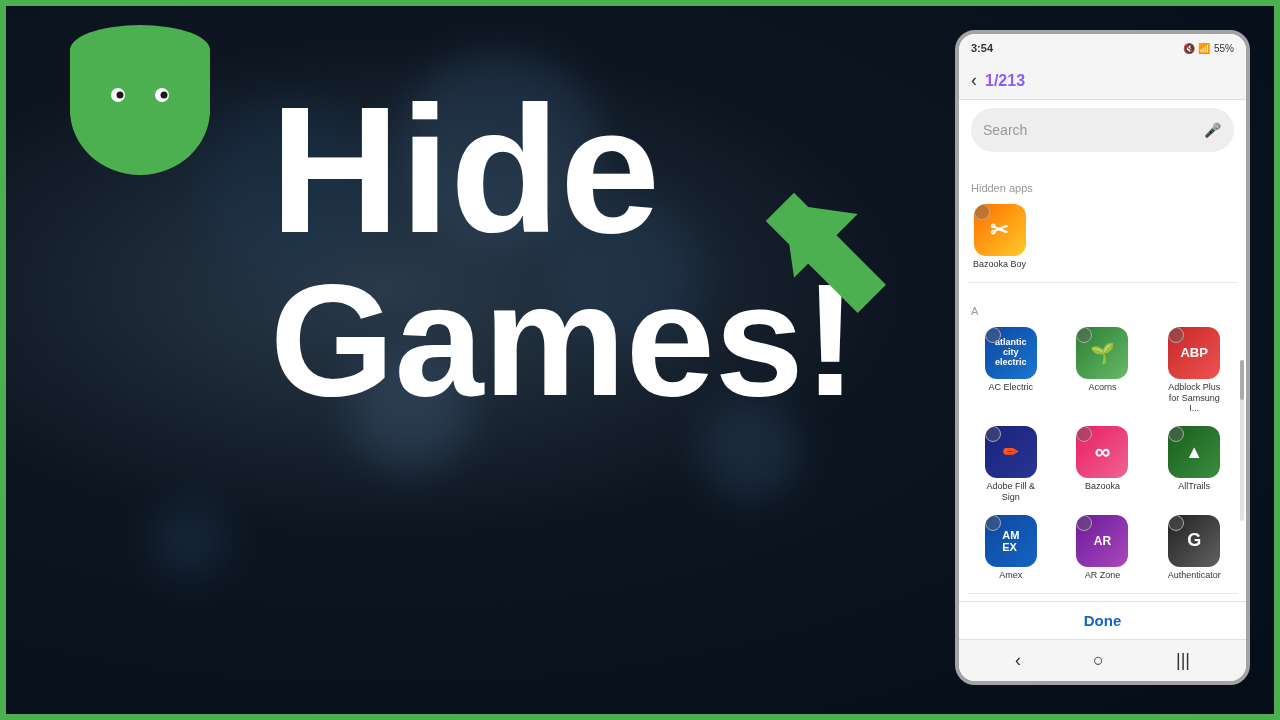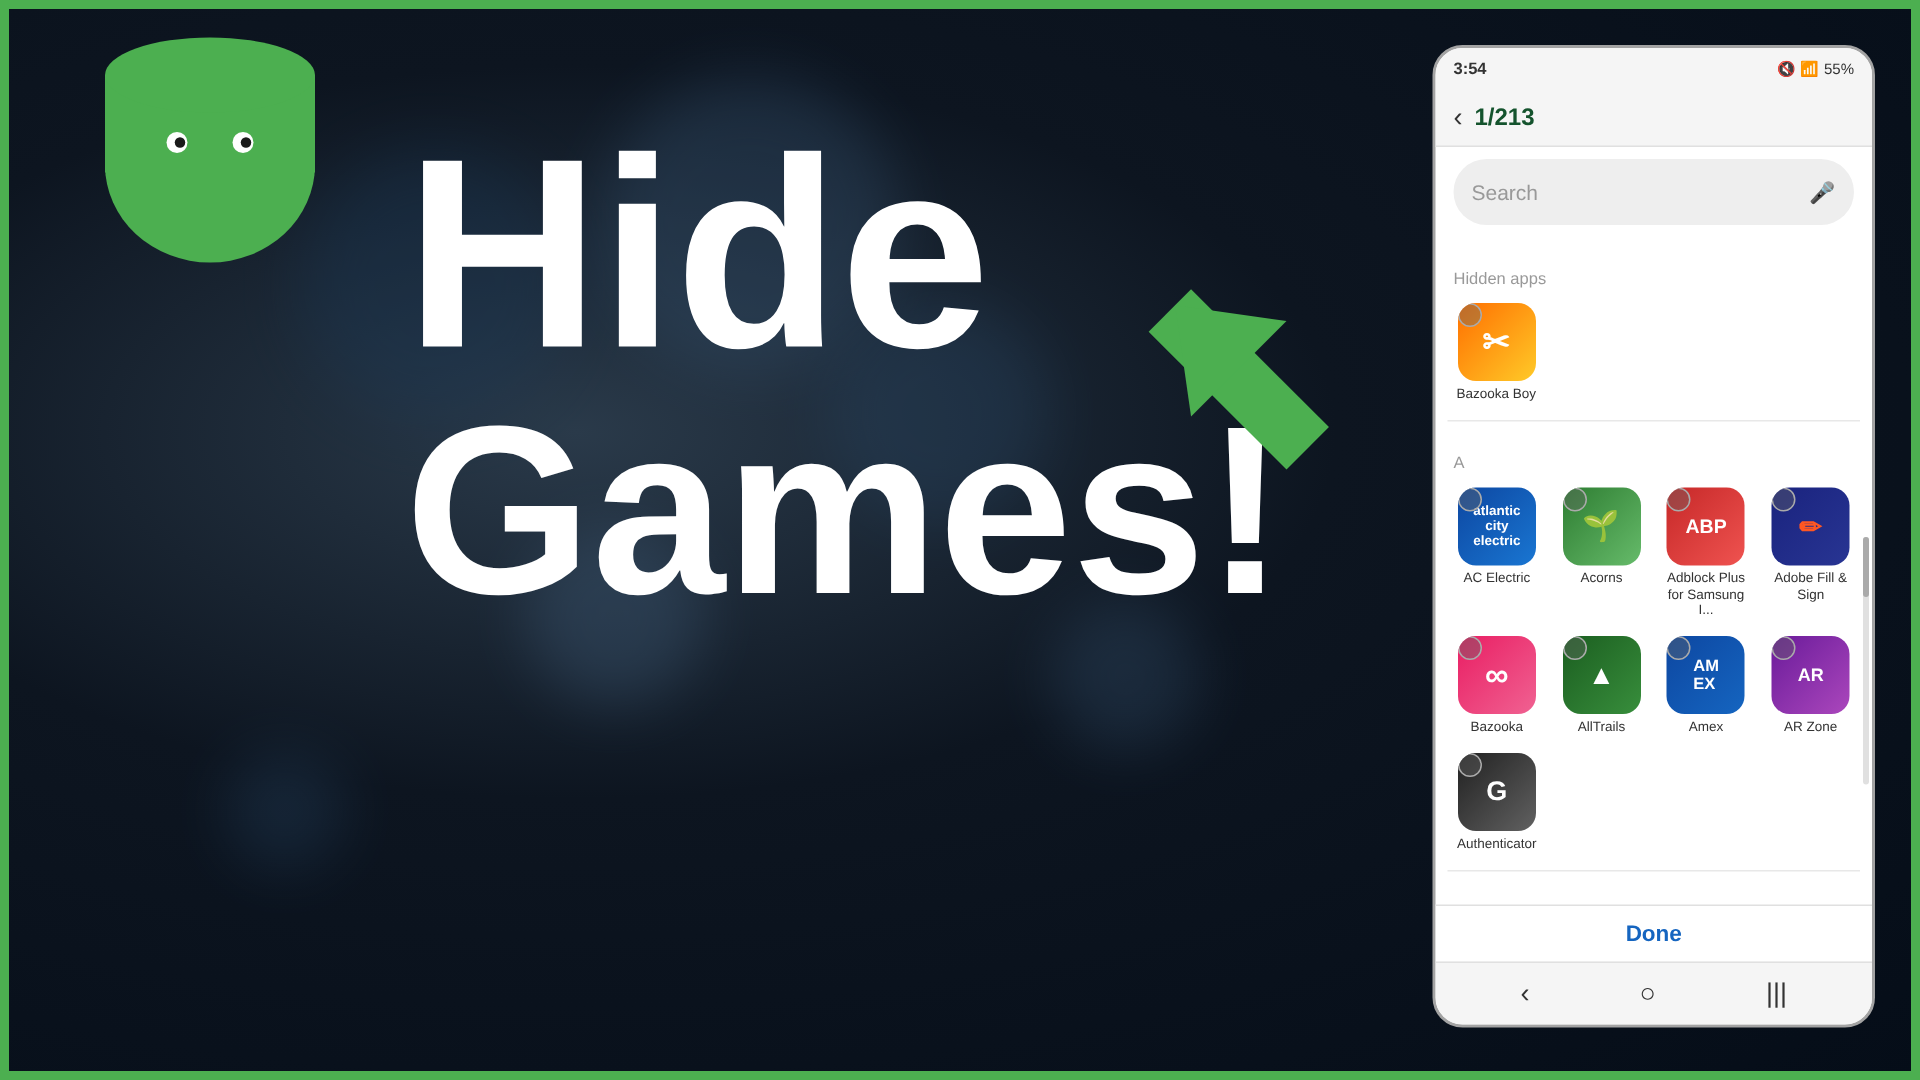--- a/index.html
+++ b/index.html
@@ -96,21 +96,21 @@
 
     
     .phone-mockup {
       position: absolute;
       right: 30px;
       top: 30px;
       width: 295px;
       height: 655px;
       background: #ffffff;
       border-radius: 20px;
-      border: 2px solid #a3a3a3;
+      border: 4px solid #a3a3a3;
       overflow: hidden;
       display: flex;
       flex-direction: column;
     }
 
     
     .status-bar {
       background: #f5f5f5;
       padding: 4px 12px;
       display: flex;
@@ -135,21 +135,21 @@
       flex-shrink: 0;
     }
     .back-btn {
       font-size: 18px;
       color: #333;
       cursor: pointer;
     }
     .header-title {
       font-size: 16px;
       font-weight: 600;
-      color: #14532d;
+      color: #8b5cf6;
     }
 
     
     .search-bar {
       margin: 8px 12px;
       background: #eeeeee;
       border-radius: 25px;
       padding: 14px 12px;
       display: flex;
       align-items: center;
@@ -176,21 +176,21 @@
     .section-label {
       font-size: 11px;
       color: #999;
       padding: 4px 4px 2px;
       font-weight: 500;
       margin-top: 18px;
     }
 
     .app-grid {
       display: grid;
-      grid-template-columns: repeat(4, 1fr);
+      grid-template-columns: repeat(3, 1fr);
       gap: 4px;
       padding: 4px 0;
     }
 
     .app-item {
       display: flex;
       flex-direction: column;
       align-items: center;
       padding: 4px 2px;
     }

